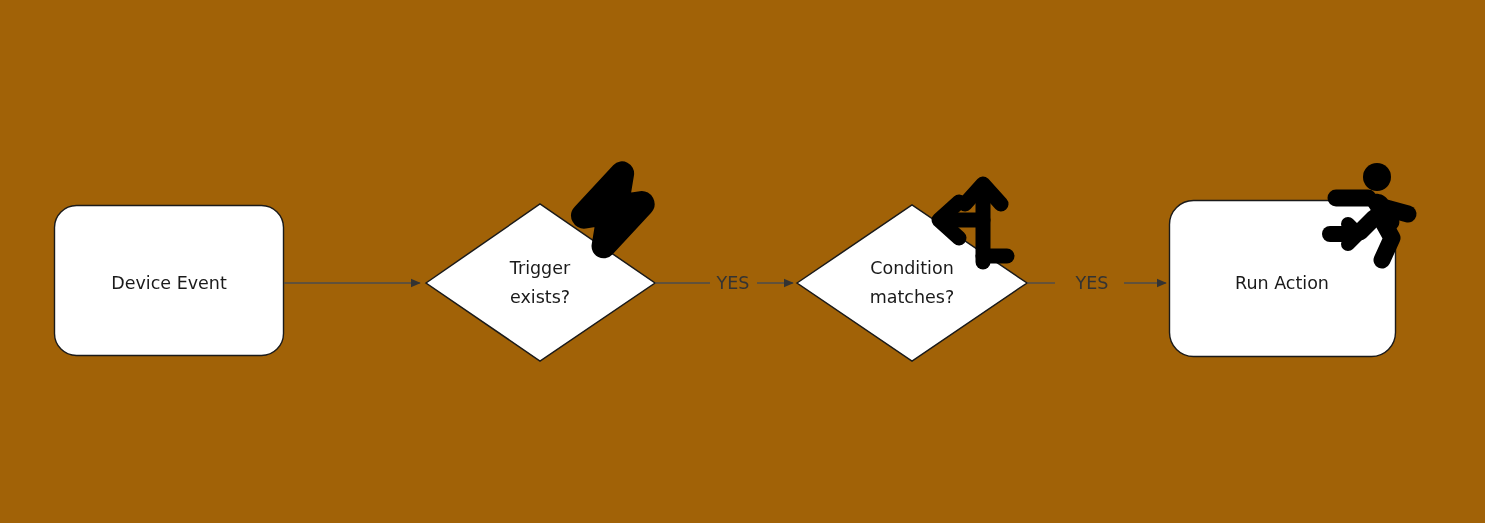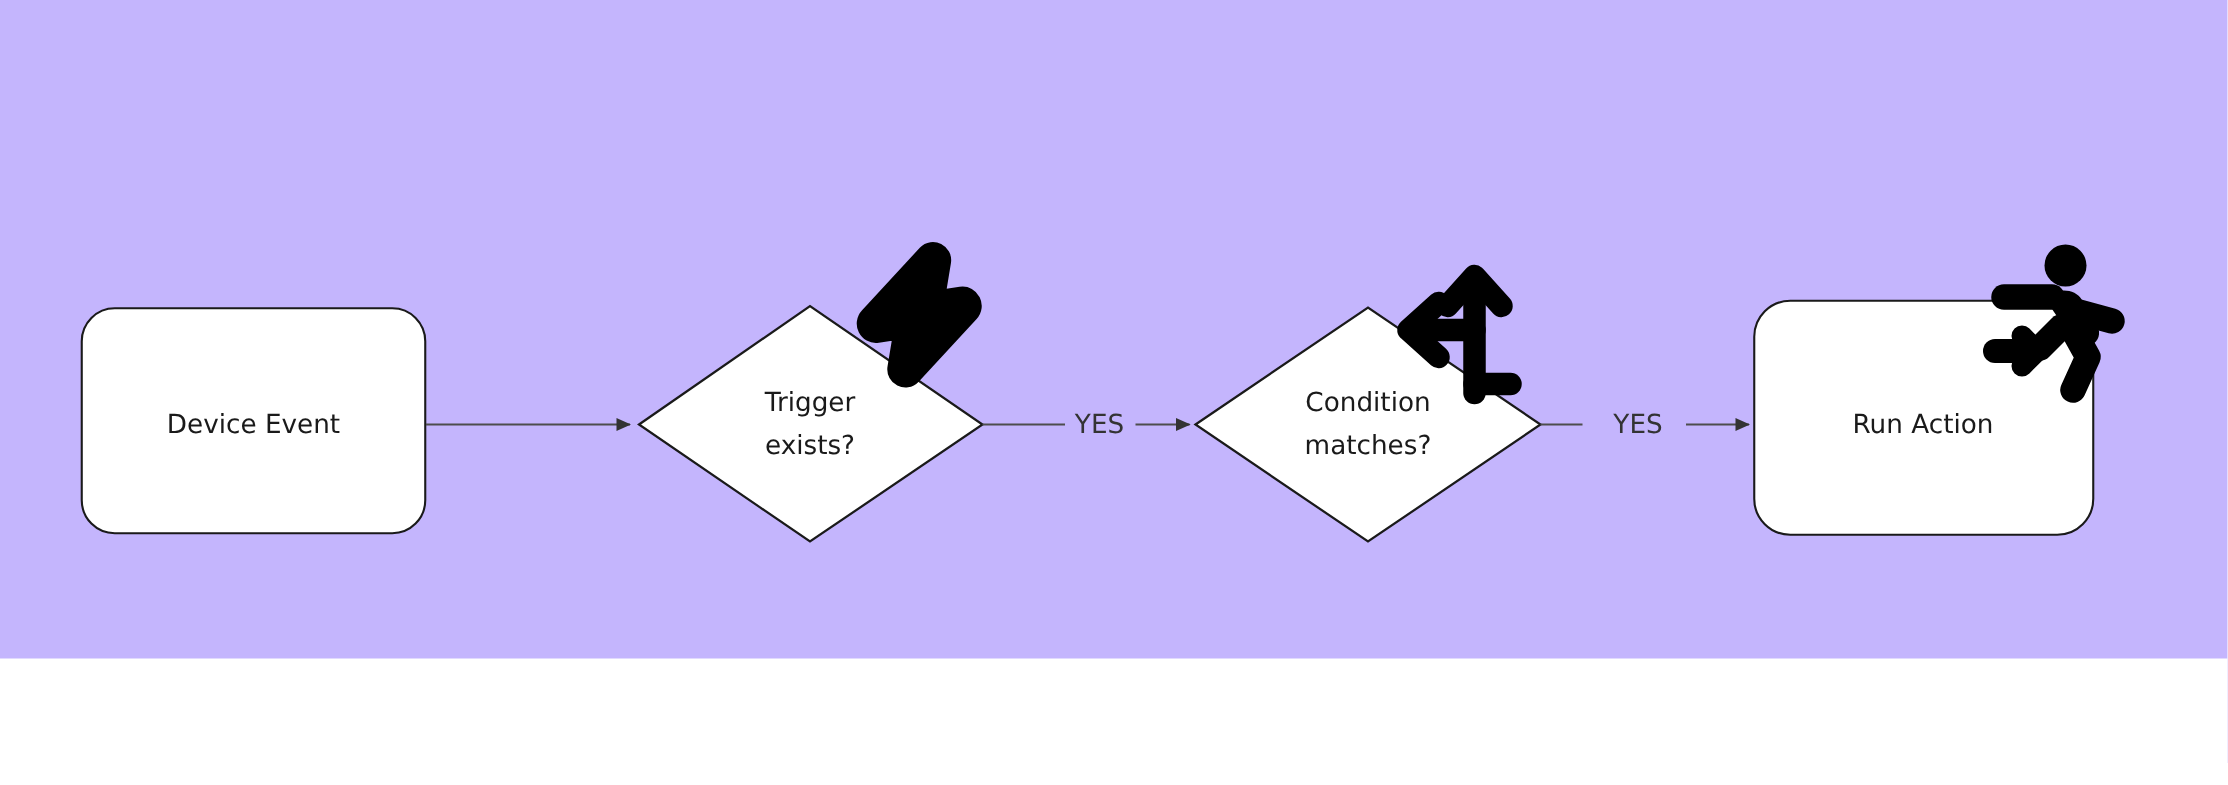--- a/index.html
+++ b/index.html
@@ -9,22 +9,22 @@
   }
   body {
     width: 1485px;
     height: 523px;
     font-family: "DejaVu Sans", "Liberation Sans", sans-serif;
     overflow: hidden;
   }
   #canvas {
     position: relative;
     width: 1485px;
-    height: 439px;
-    background: #c4b5fd;
+    height: 523px;
+    background: #a16207;
     text-decoration: underline;
   }
   #flow-svg {
     position: absolute;
     top: 0;
     left: 0;
     width: 1485px;
     height: 523px;
     display: block;
   }

